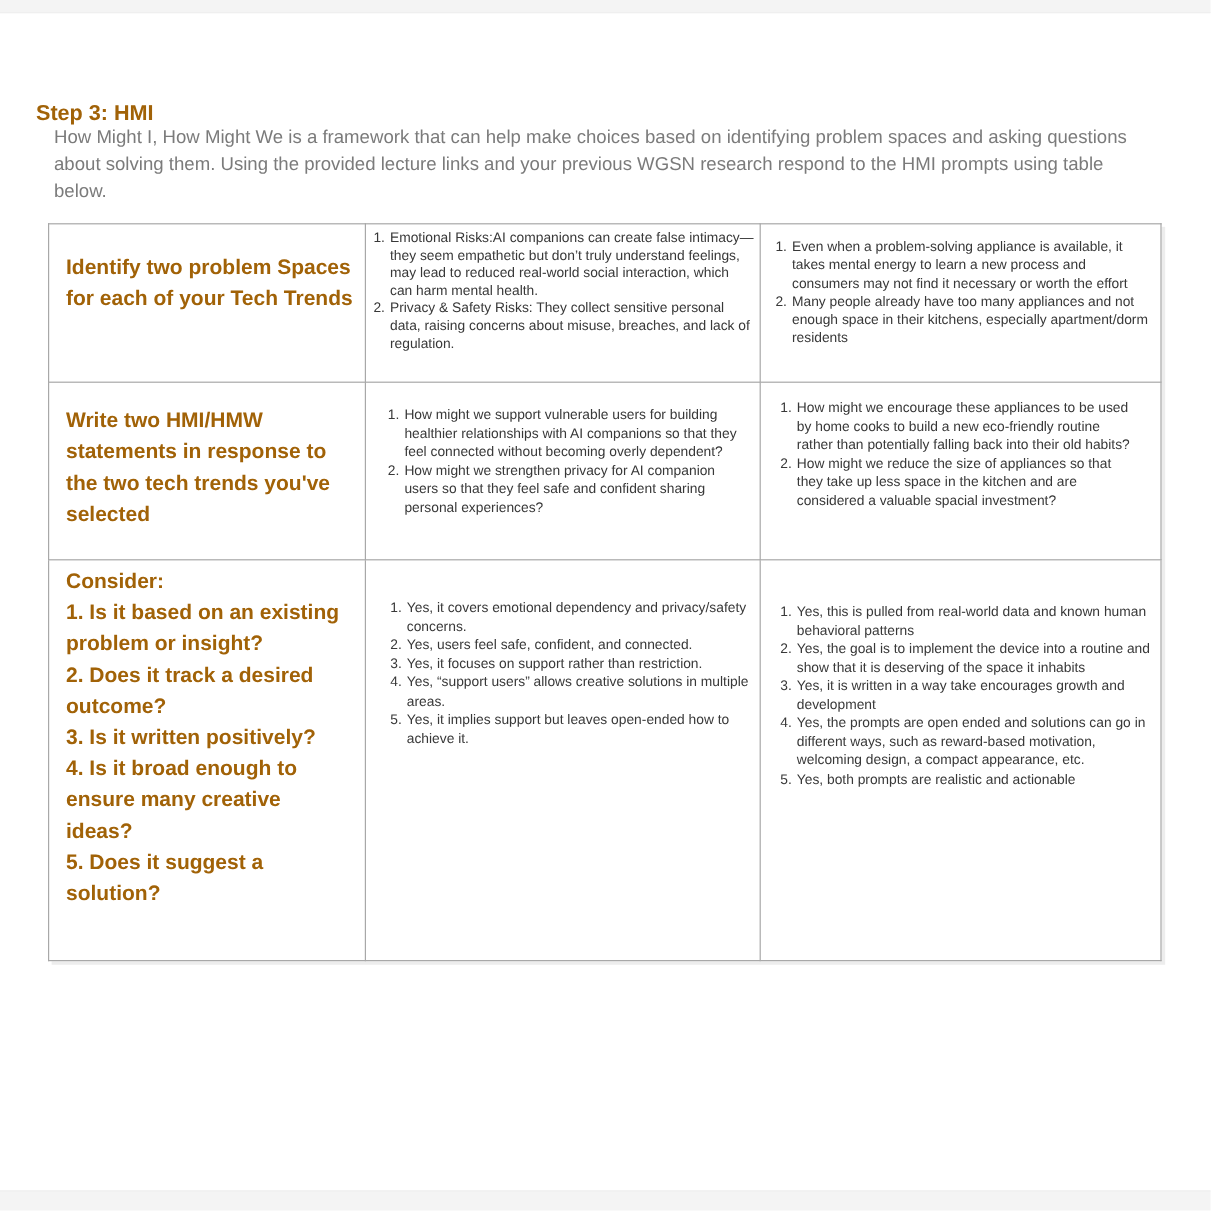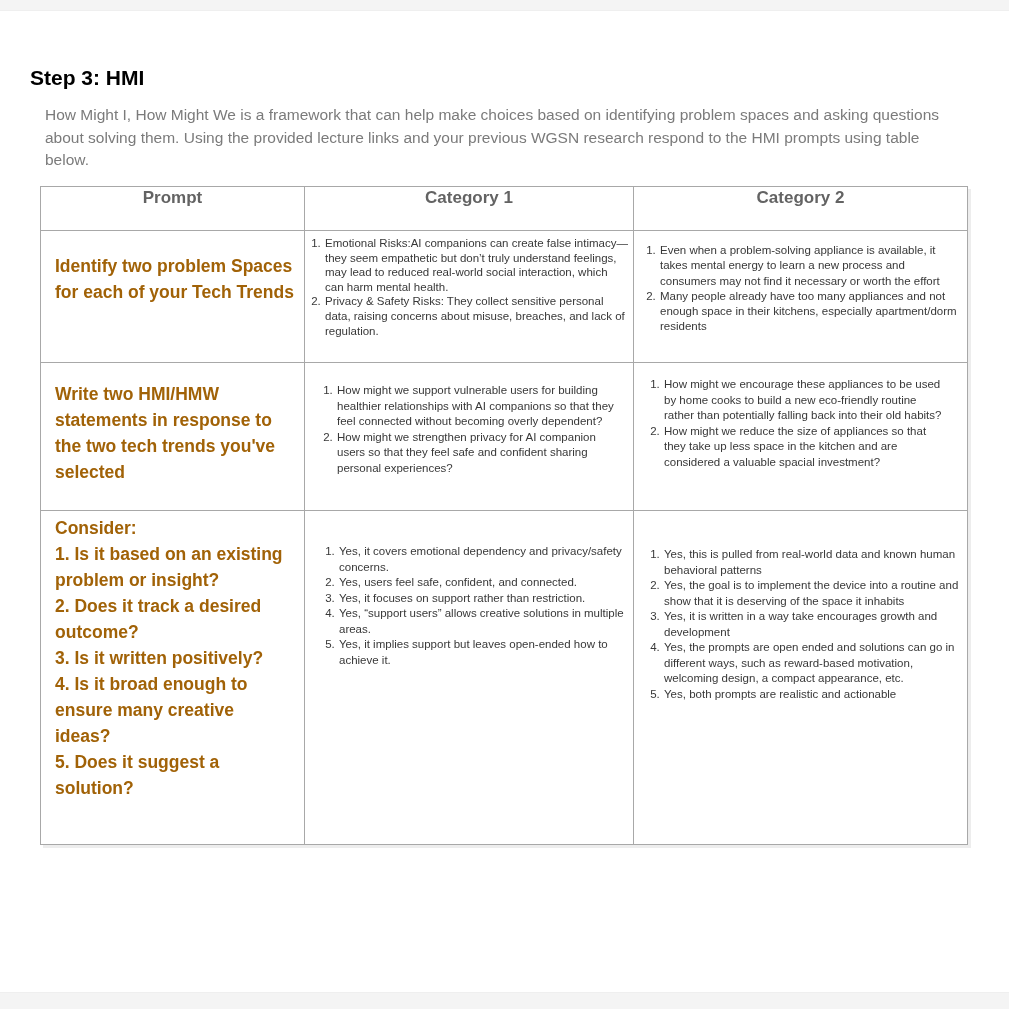--- a/index.html
+++ b/index.html
@@ -20,25 +20,25 @@
     left: 0;
     width: 1009px;
     background: #f4f4f4;
   }
   .strip.top { top: 0; height: 10px; border-bottom: 1px solid #efefef; }
   .strip.bottom { top: 992px; height: 17px; border-top: 1px solid #efefef; }
 
   .step-heading {
     position: absolute;
     left: 30px;
-    top: 66px;
+    top: 84px;
     margin: 0;
-    font-size: 21px;
+    font-size: 18px;
     font-weight: bold;
-    color: #000000;
+    color: #a16207;
   }
   .intro {
     position: absolute;
     left: 30px;
     top: 89px;
     width: 922px;
     margin: 15px;
     font-size: 15.5px;
     line-height: 22.6px;
     color: #7b7b7b;
@@ -114,25 +114,20 @@
   <h2 class="step-heading">Step 3: HMI</h2>
   <p class="intro">How Might I, How Might We is a framework that can help make choices based on identifying problem spaces and asking questions about solving them. Using the provided lecture links and your previous WGSN research respond to the HMI prompts using table below.</p>
 
   <table class="hmi">
     <colgroup>
       <col class="c-prompt">
       <col class="c-cat1">
       <col class="c-cat2">
     </colgroup>
     <tbody>
-        <tr class="head">
-      <th class="header-cell">Prompt</th>
-      <th class="header-cell">Category 1</th>
-      <th class="header-cell">Category 2</th>
-    </tr>
 
     <tr class="row1">
       <td class="prompt-cell p1">Identify two problem Spaces for each of your Tech Trends</td>
       <td class="cat-cell c11">
         <ol>
           <li>Emotional Risks:AI companions can create false intimacy—they seem empathetic but don’t truly understand feelings, may lead to reduced real-world social interaction, which can harm mental health.</li>
           <li>Privacy &amp; Safety Risks: They collect sensitive personal data, raising concerns about misuse, breaches, and lack of regulation.</li>
         </ol>
       </td>
       <td class="cat-cell c12">

